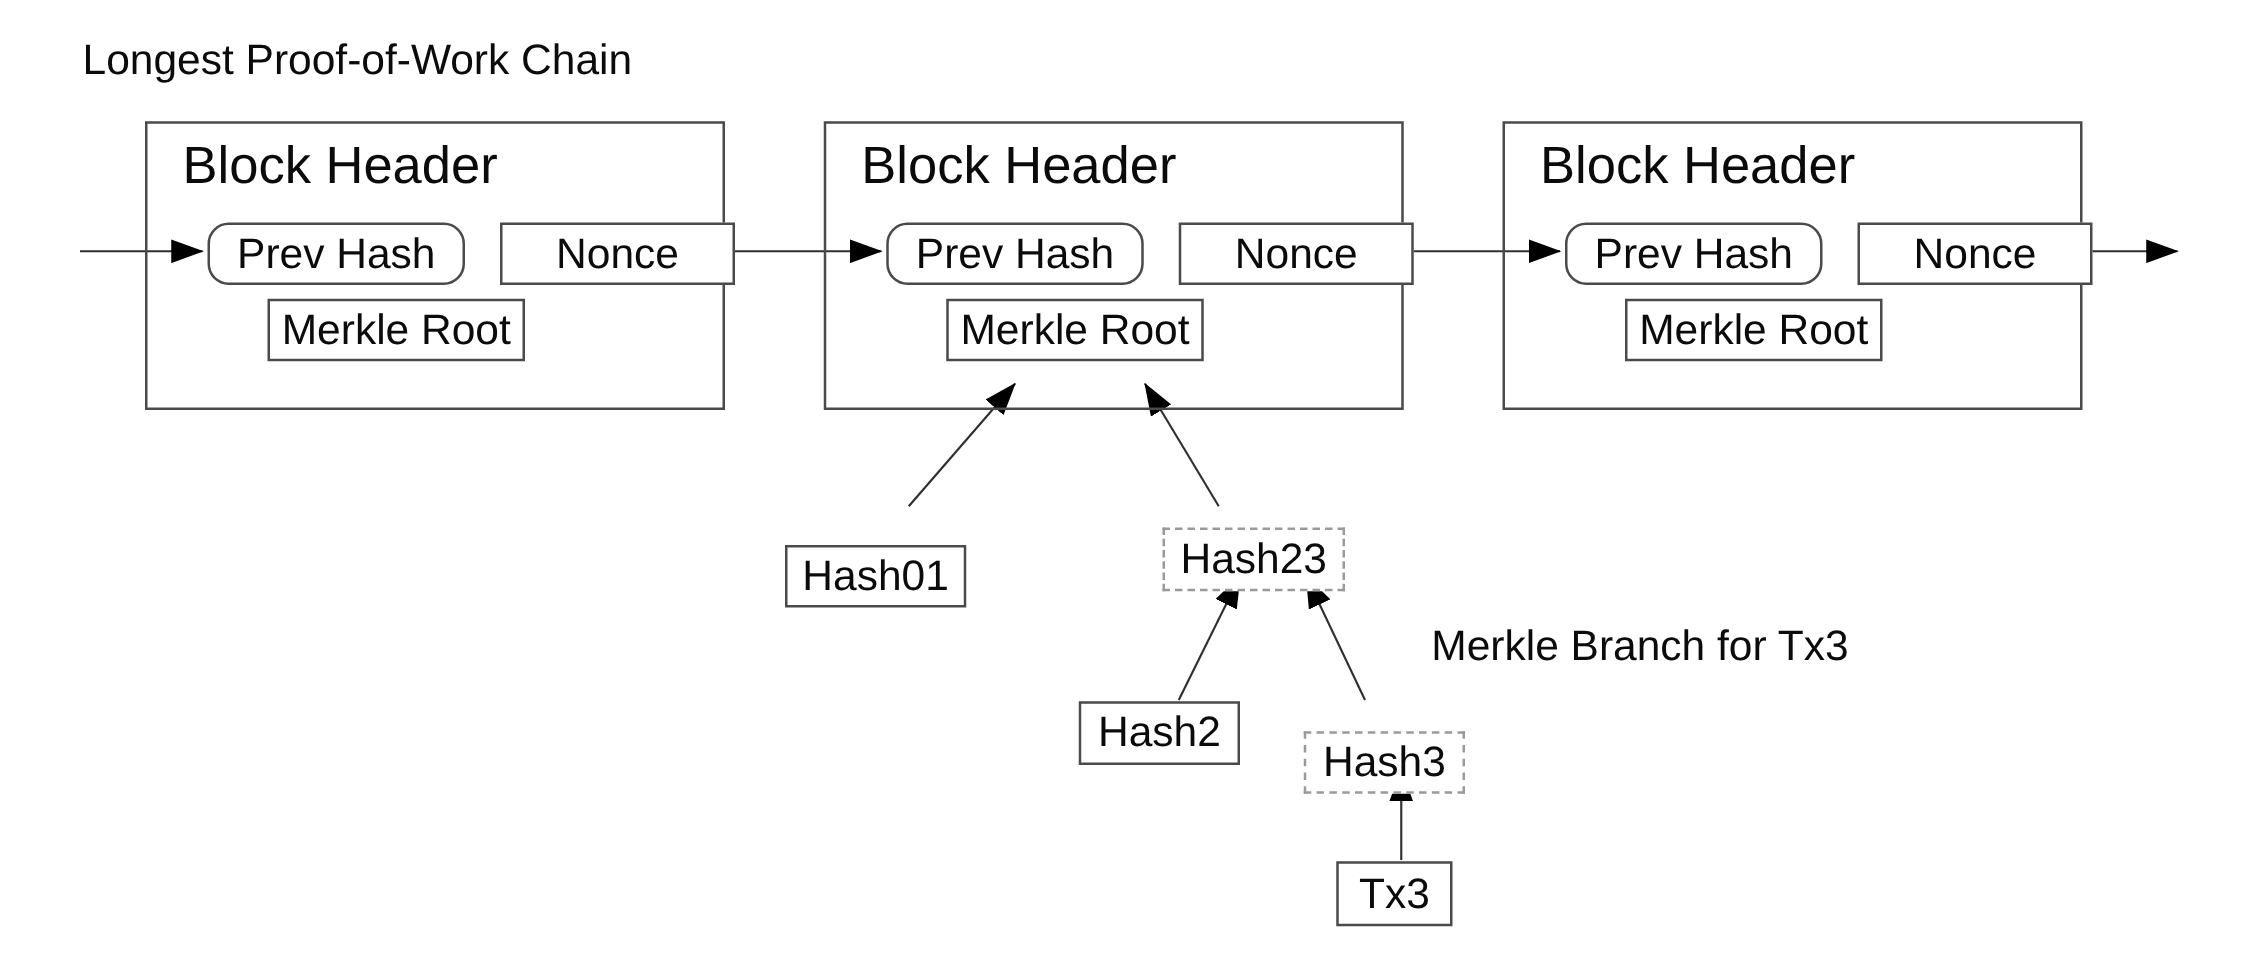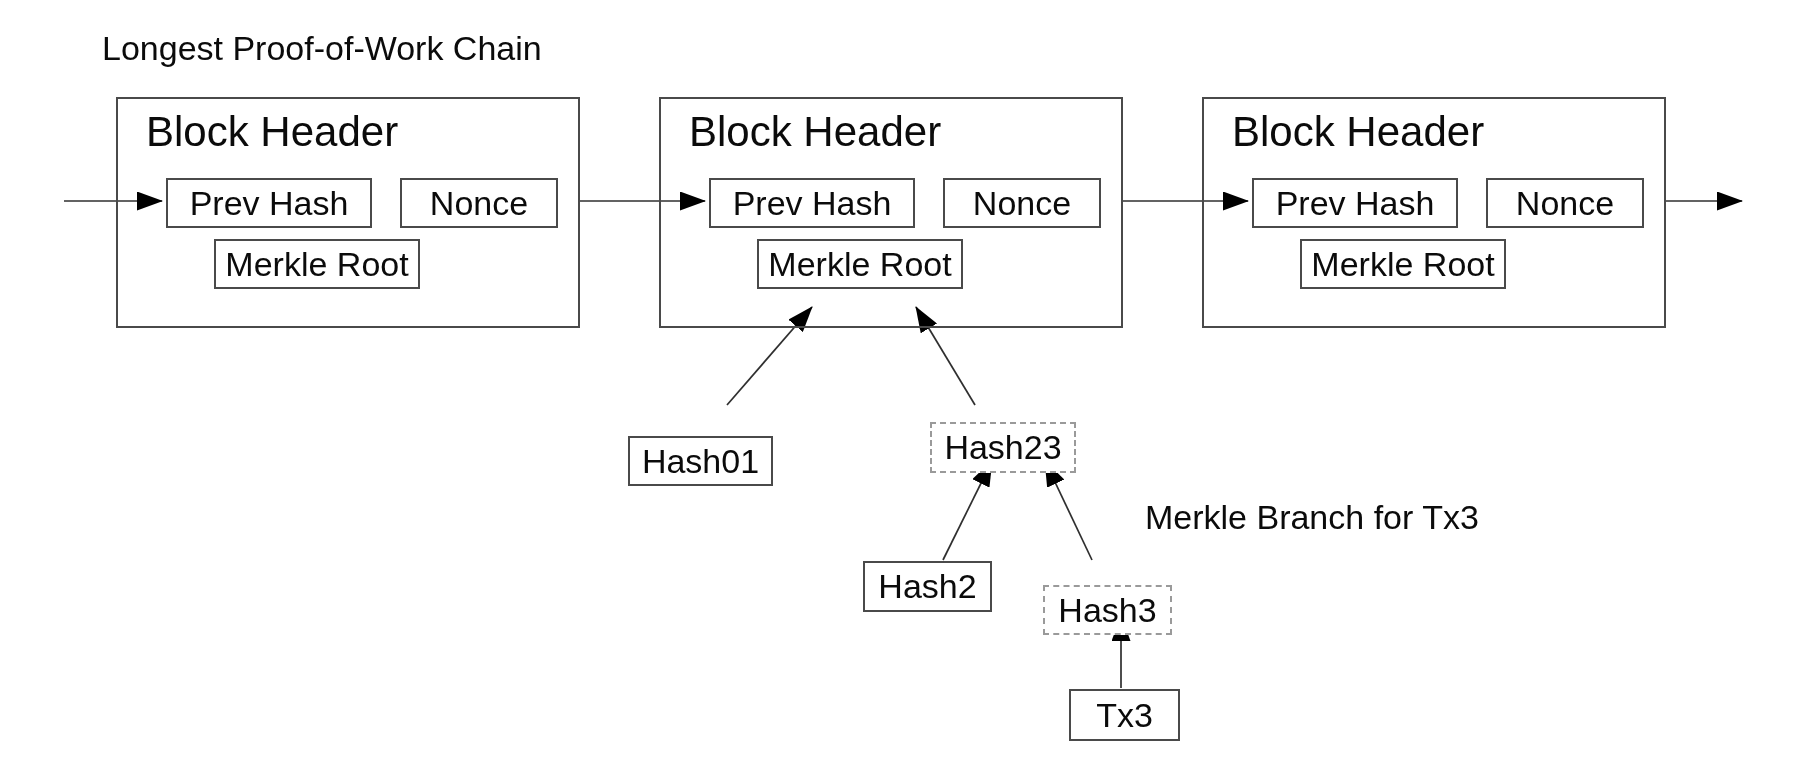--- a/index.html
+++ b/index.html
@@ -9,21 +9,21 @@
     --text:#0b0b0b;
     --background:#ffffff;
   }
   *{margin:0;padding:0;box-sizing:border-box;}
   html,body{width:1800px;height:774px;background:var(--background,#fff);overflow:hidden;}
   body{font-family:"Liberation Sans","DejaVu Sans",sans-serif;color:var(--text,#0b0b0b);}
   .stage{position:relative;width:1800px;height:774px;background:var(--background,#fff);}
 
   .title{
     position:absolute;left:66px;top:28px;
-    font-size:34px;line-height:40px;white-space:nowrap;margin-left:36px;
+    font-size:34px;line-height:40px;white-space:nowrap;
   }
   .annotation{
     position:absolute;left:1145px;top:497px;
     font-size:34px;line-height:40px;white-space:nowrap;
   }
 
   .arrow-layer{position:absolute;left:0;top:0;width:1800px;height:774px;}
   .arrow-line{stroke:var(--line,#2f2f2f);stroke-width:1.7px;fill:none;}
   .arrow-head{fill:#000;}
 
@@ -43,29 +43,29 @@
 
   .node{
     position:absolute;
     display:flex;align-items:center;justify-content:center;
     font-size:34px;white-space:nowrap;
     border:2px solid var(--box-border,#4a4a4a);
     background:var(--background,#fff);
   }
   .node.dashed{border:2px dashed var(--dashed-border,#9a9a9a);}
 
-  .prev-hash{left:48px;top:79px;width:206px;height:50px;}
-  .nonce{left:282px;top:79px;width:158px;height:50px;}
+  .prev-hash{left:48px;top:79px;width:206px;height:50px;border-radius:17px;}
+  .nonce{left:282px;top:79px;width:188px;height:50px;}
   .merkle-root{left:96px;top:140px;width:206px;height:50px;}
 
   .hash01{left:628px;top:407px;width:145px;height:50px;margin-top:29px;}
   .hash23{left:930px;top:422px;width:146px;height:51px;}
   .hash2{left:863px;top:561px;width:129px;height:51px;}
   .hash3{left:1043px;top:585px;width:129px;height:50px;}
-  .tx3{left:1069px;top:689px;width:111px;height:52px;}
+  .tx3{left:1069px;top:689px;width:93px;height:52px;}
 </style>
 </head>
 <body>
 
 <div class="stage">
 
   <div class="title">Longest Proof-of-Work Chain</div>
 
   <svg class="arrow-layer" width="1800" height="774" viewBox="0 0 1800 774" xmlns="http://www.w3.org/2000/svg">
     <defs>

